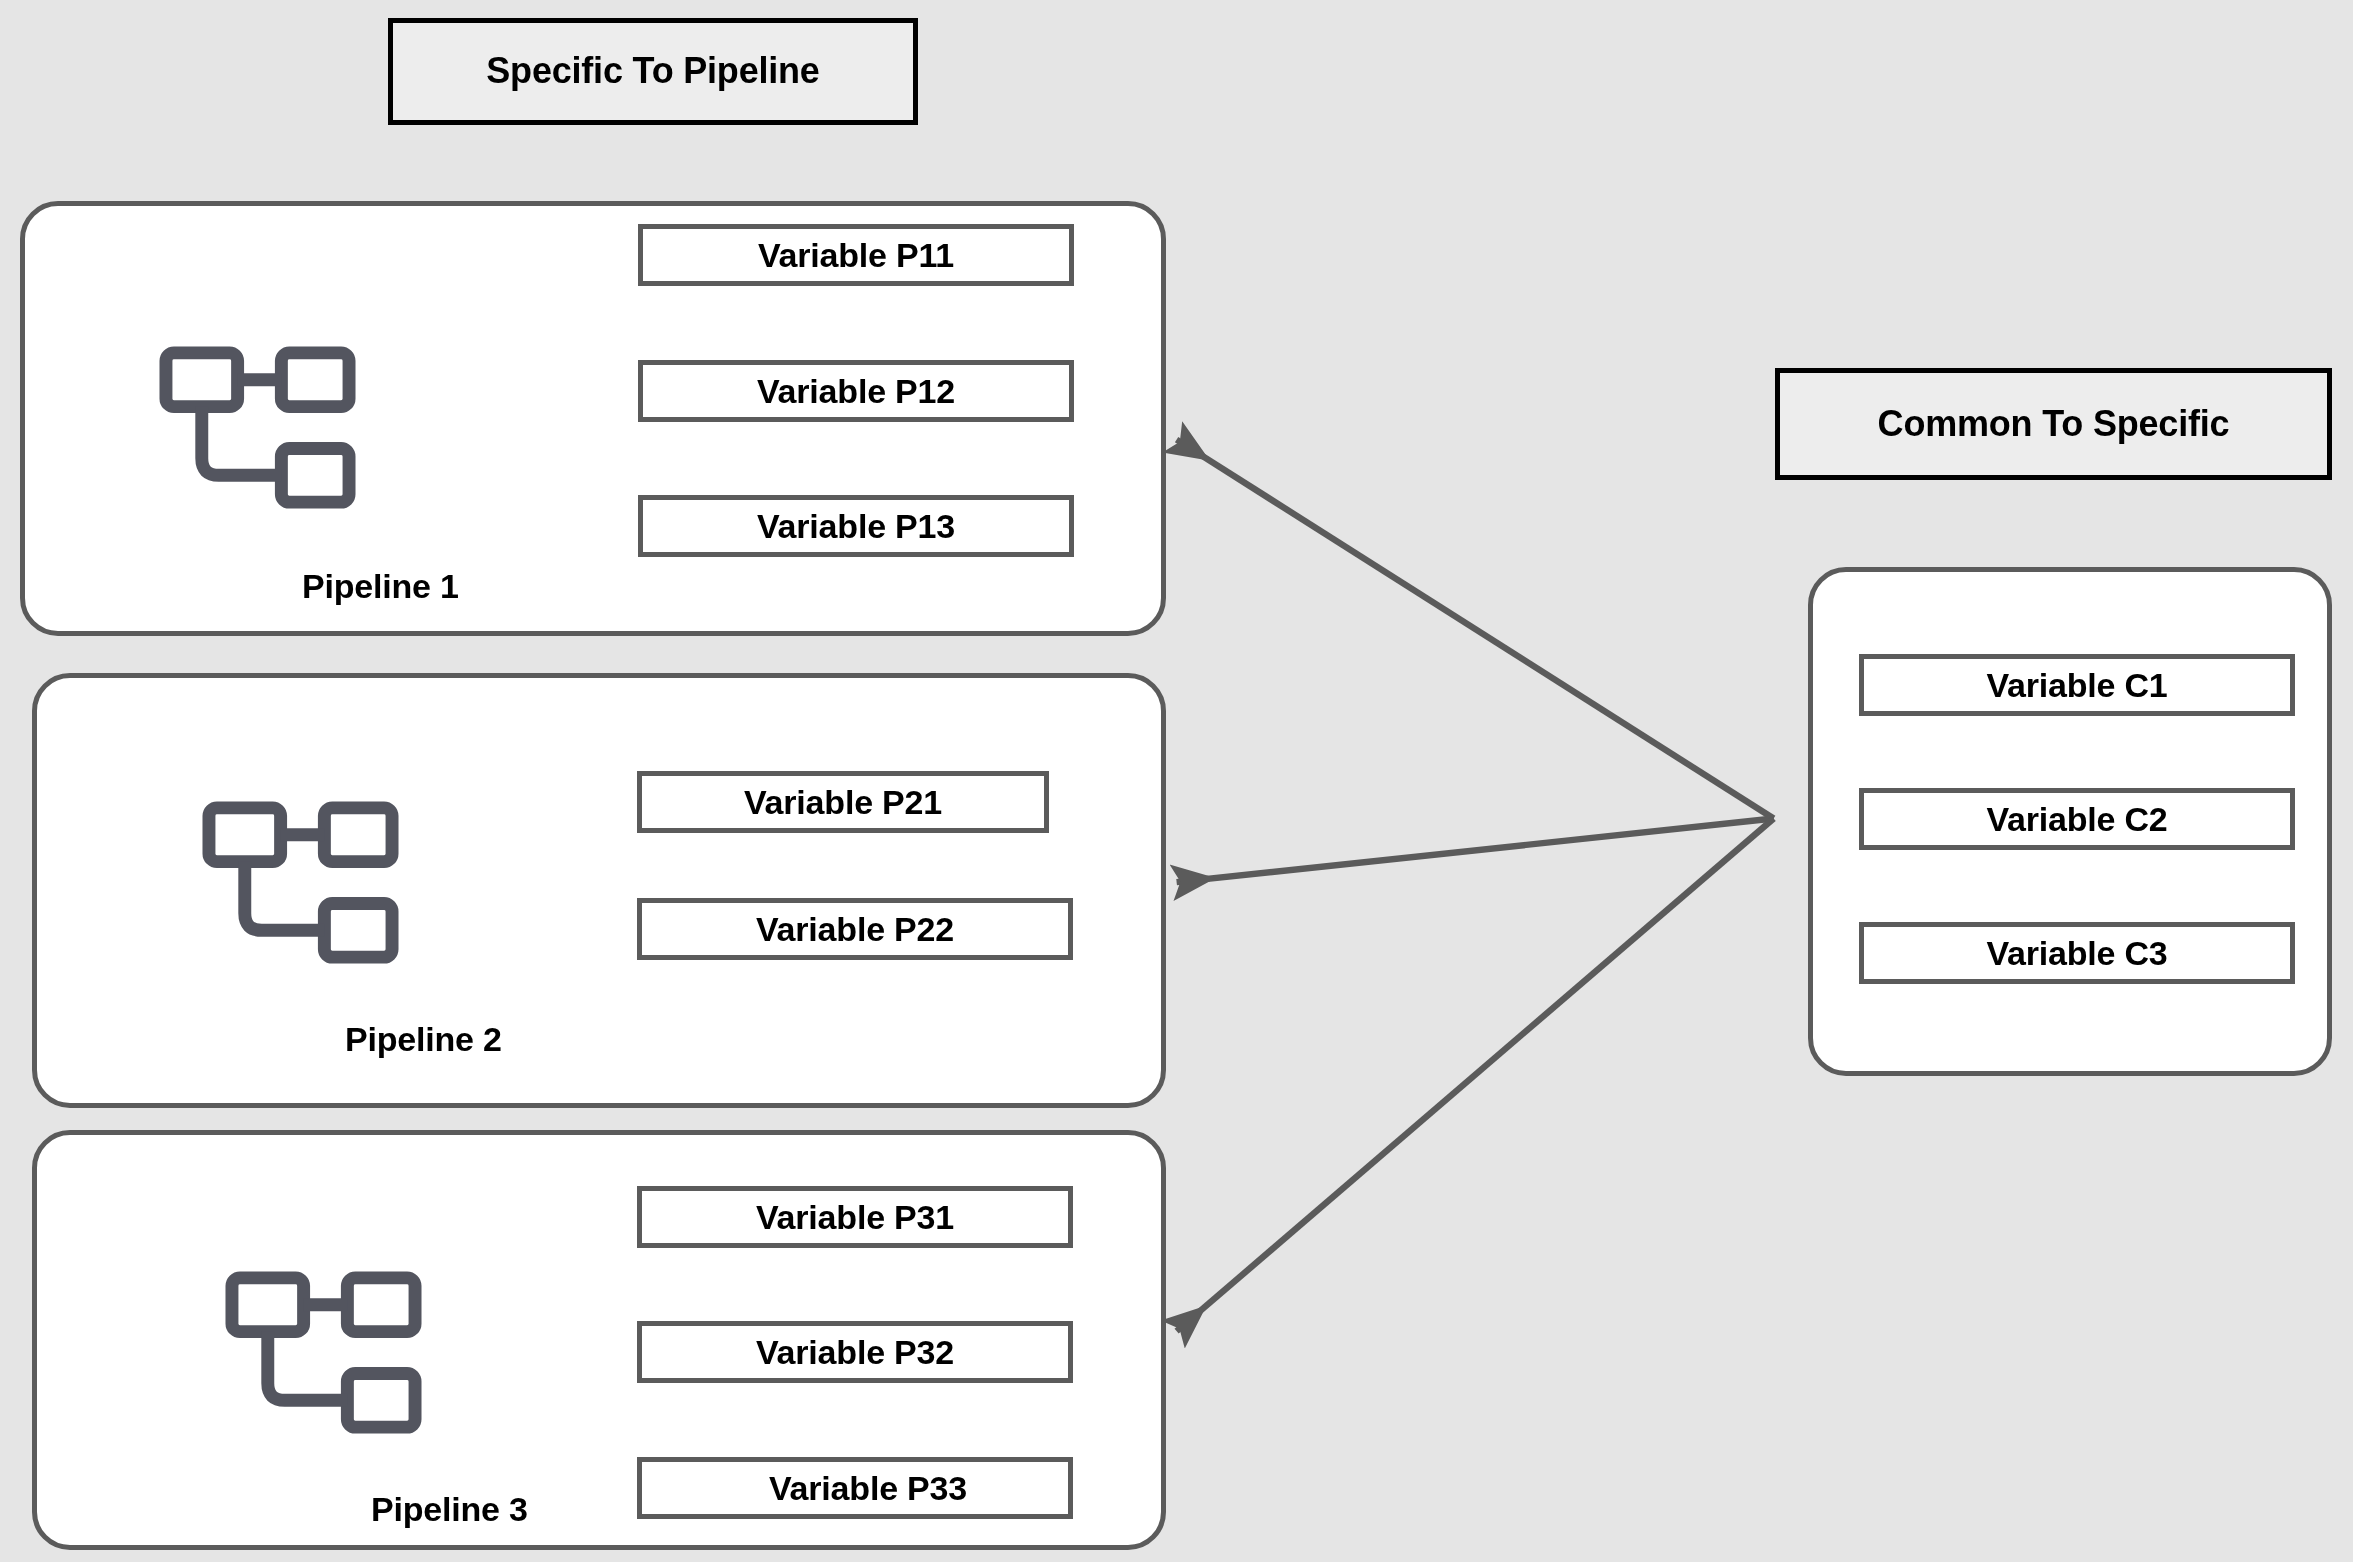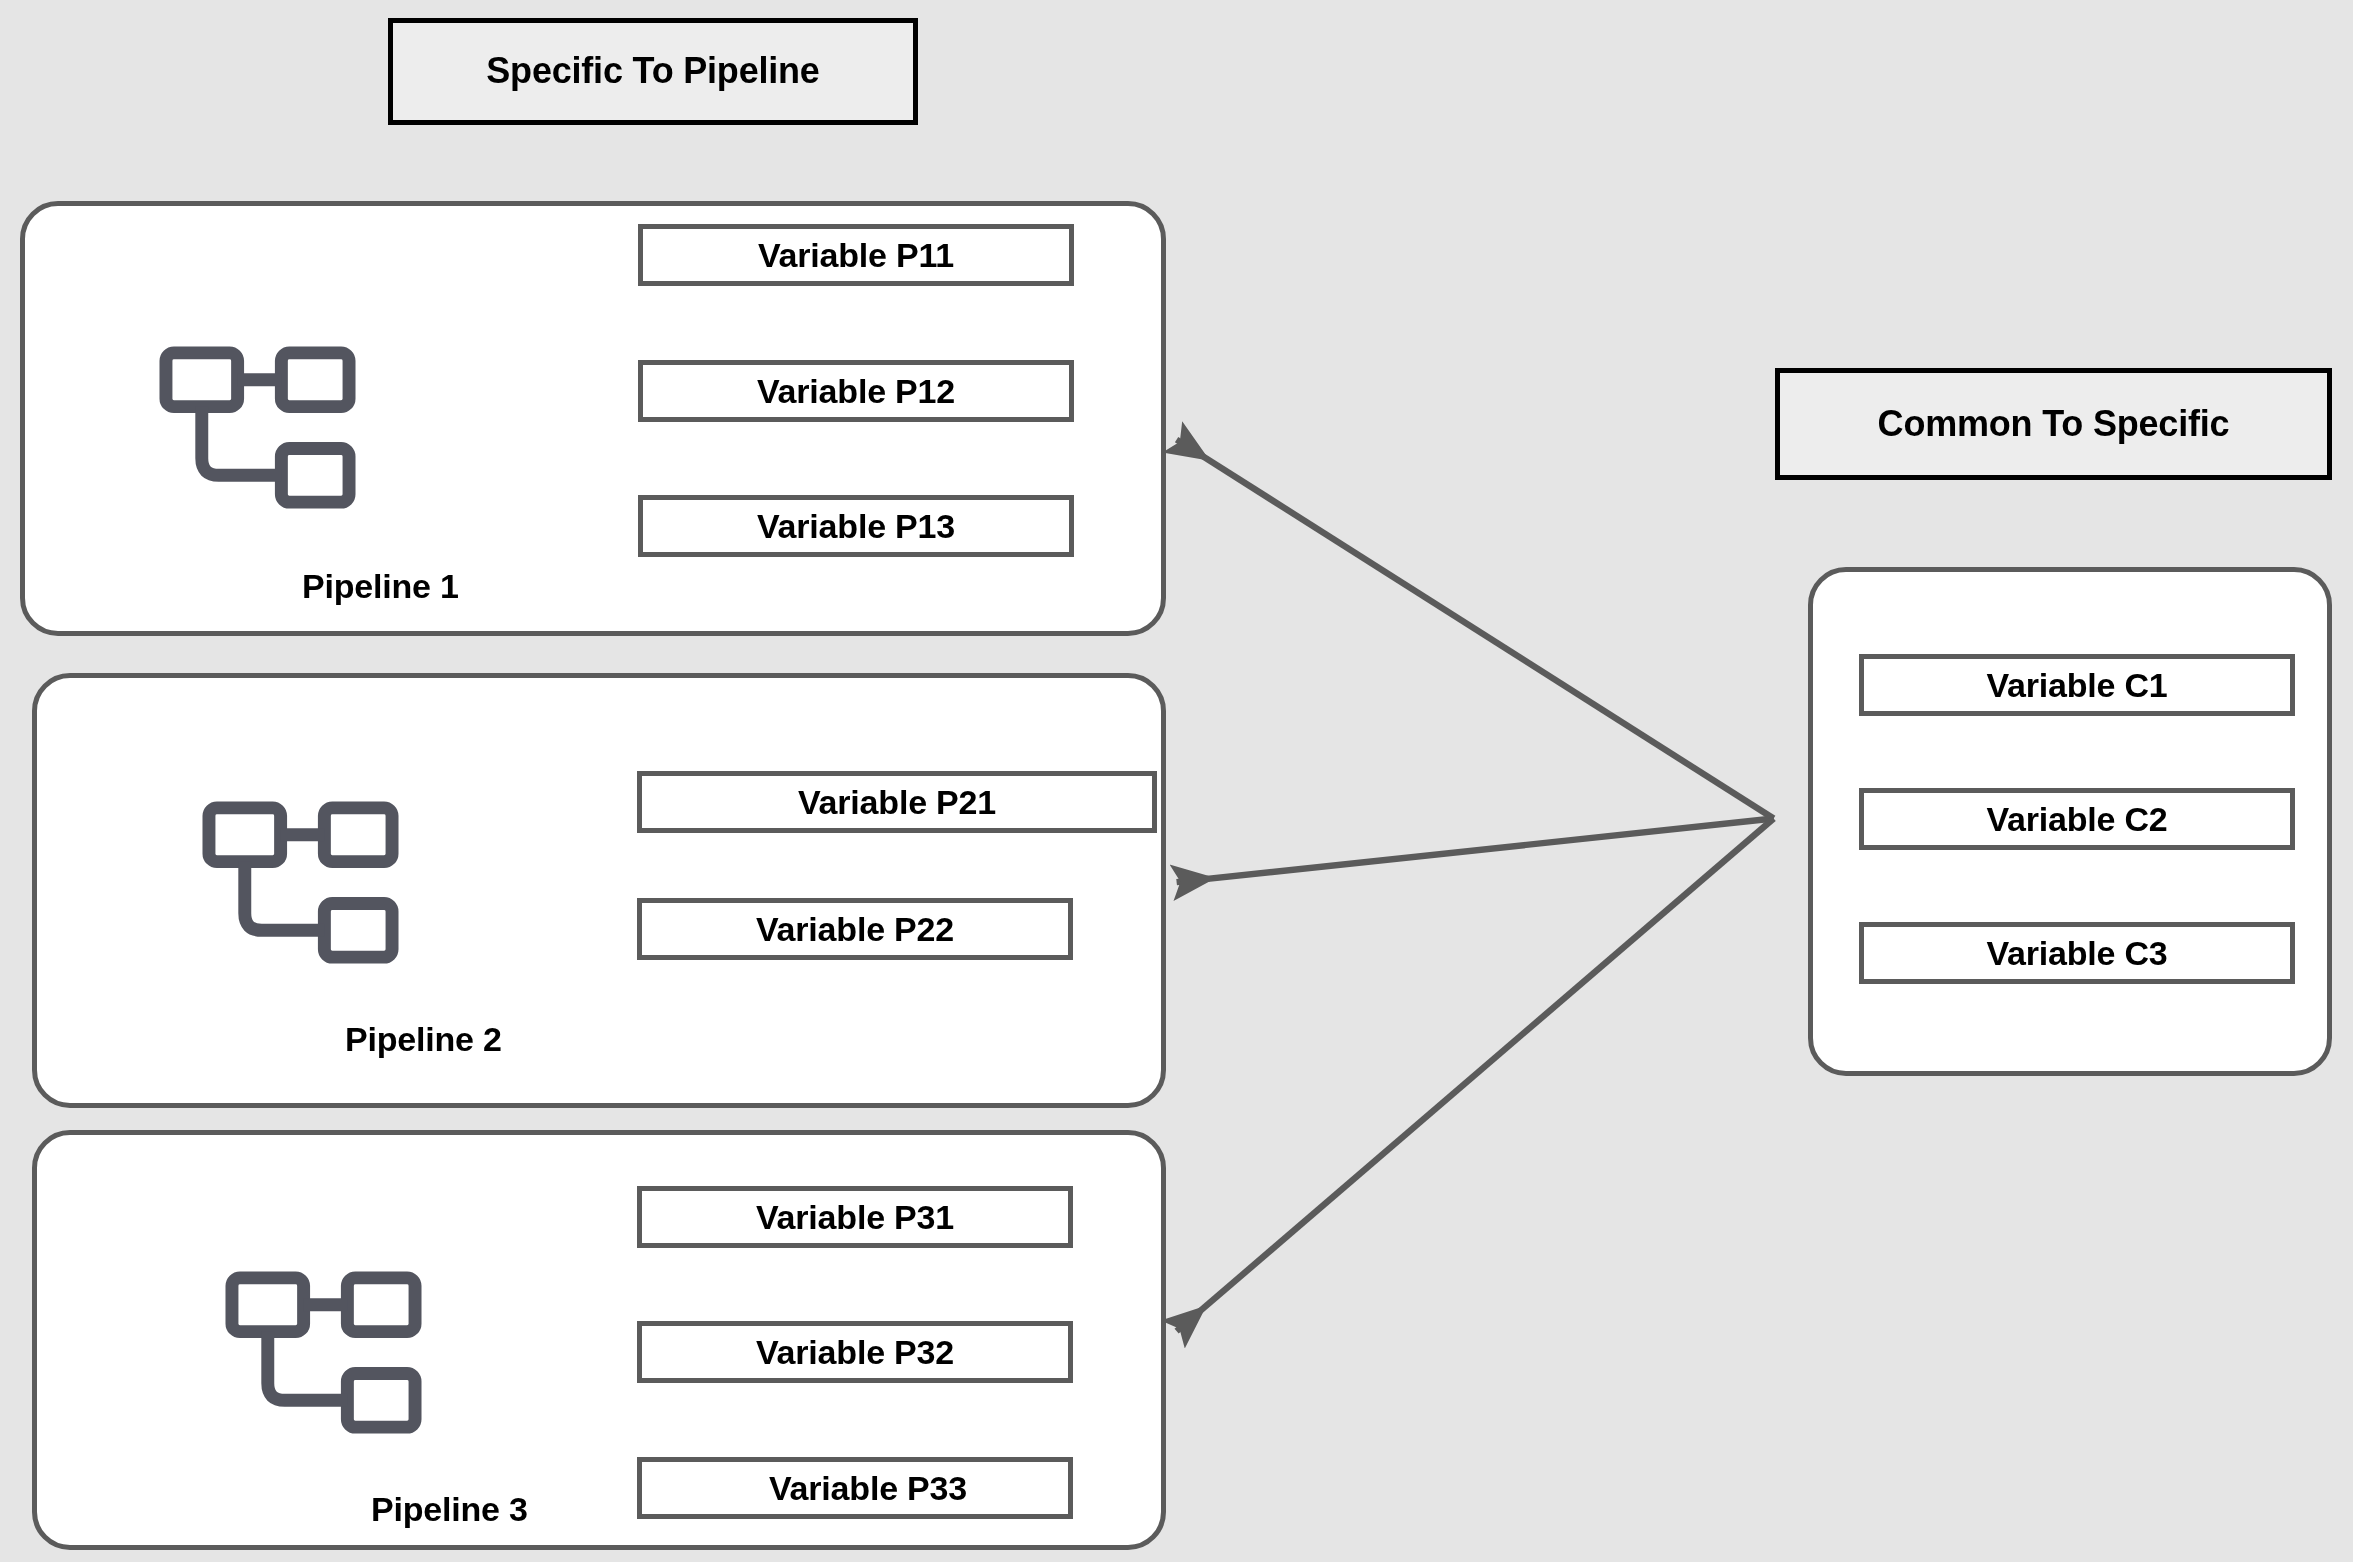--- a/index.html
+++ b/index.html
@@ -74,21 +74,21 @@
     font-size: 34px;
     color: #000000;
     letter-spacing: -0.2px;
   }
 
   
   #var-p-0-0 { left: 638px; top: 224px; width: 436px; height: 62px; }
   #var-p-0-1 { left: 638px; top: 360px; width: 436px; height: 62px; }
   #var-p-0-2 { left: 638px; top: 495px; width: 436px; height: 62px; }
   
-  #var-p-1-0 { left: 637px; top: 771px;  width: 520px; height: 62px; }
+  #var-p-1-0 { left: 637px; top: 771px;  width: 412px; height: 62px; }
   #var-p-1-1 { left: 637px; top: 898px; width: 436px; height: 62px; }
   
   #var-p-2-0 { left: 637px; top: 1186px; width: 436px; height: 62px; }
   #var-p-2-1 { left: 637px; top: 1321px; width: 436px; height: 62px; }
   #var-p-2-2 { left: 637px; top: 1457px; width: 436px; height: 62px; padding-left: 26px; }
   
   #var-c-0 { left: 1859px; top: 654px;  width: 436px; height: 62px; }
   #var-c-1 { left: 1859px; top: 788px;  width: 436px; height: 62px; }
   #var-c-2 { left: 1859px; top: 922px; width: 436px; height: 62px; }
 

